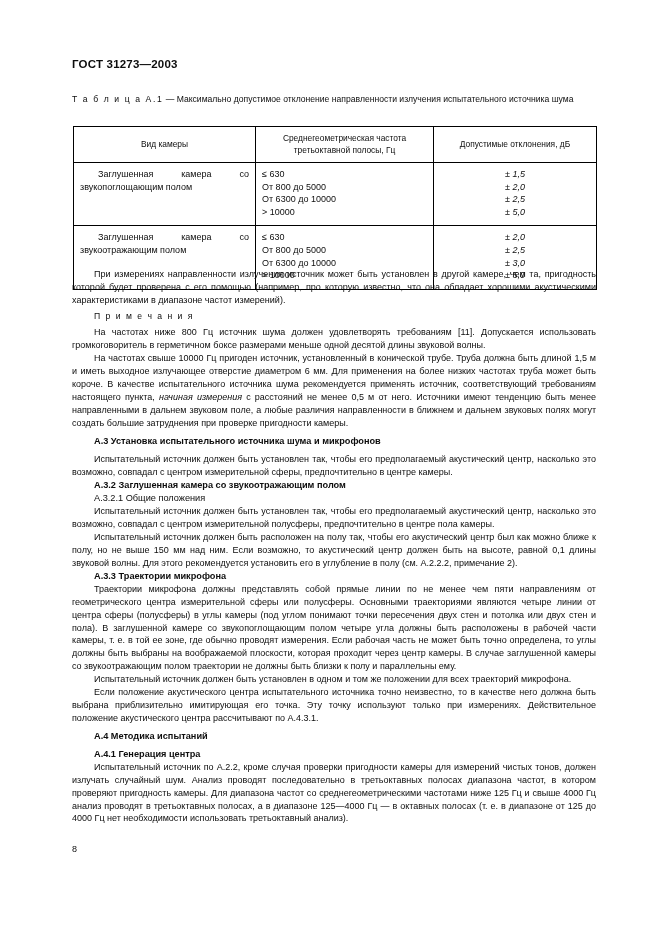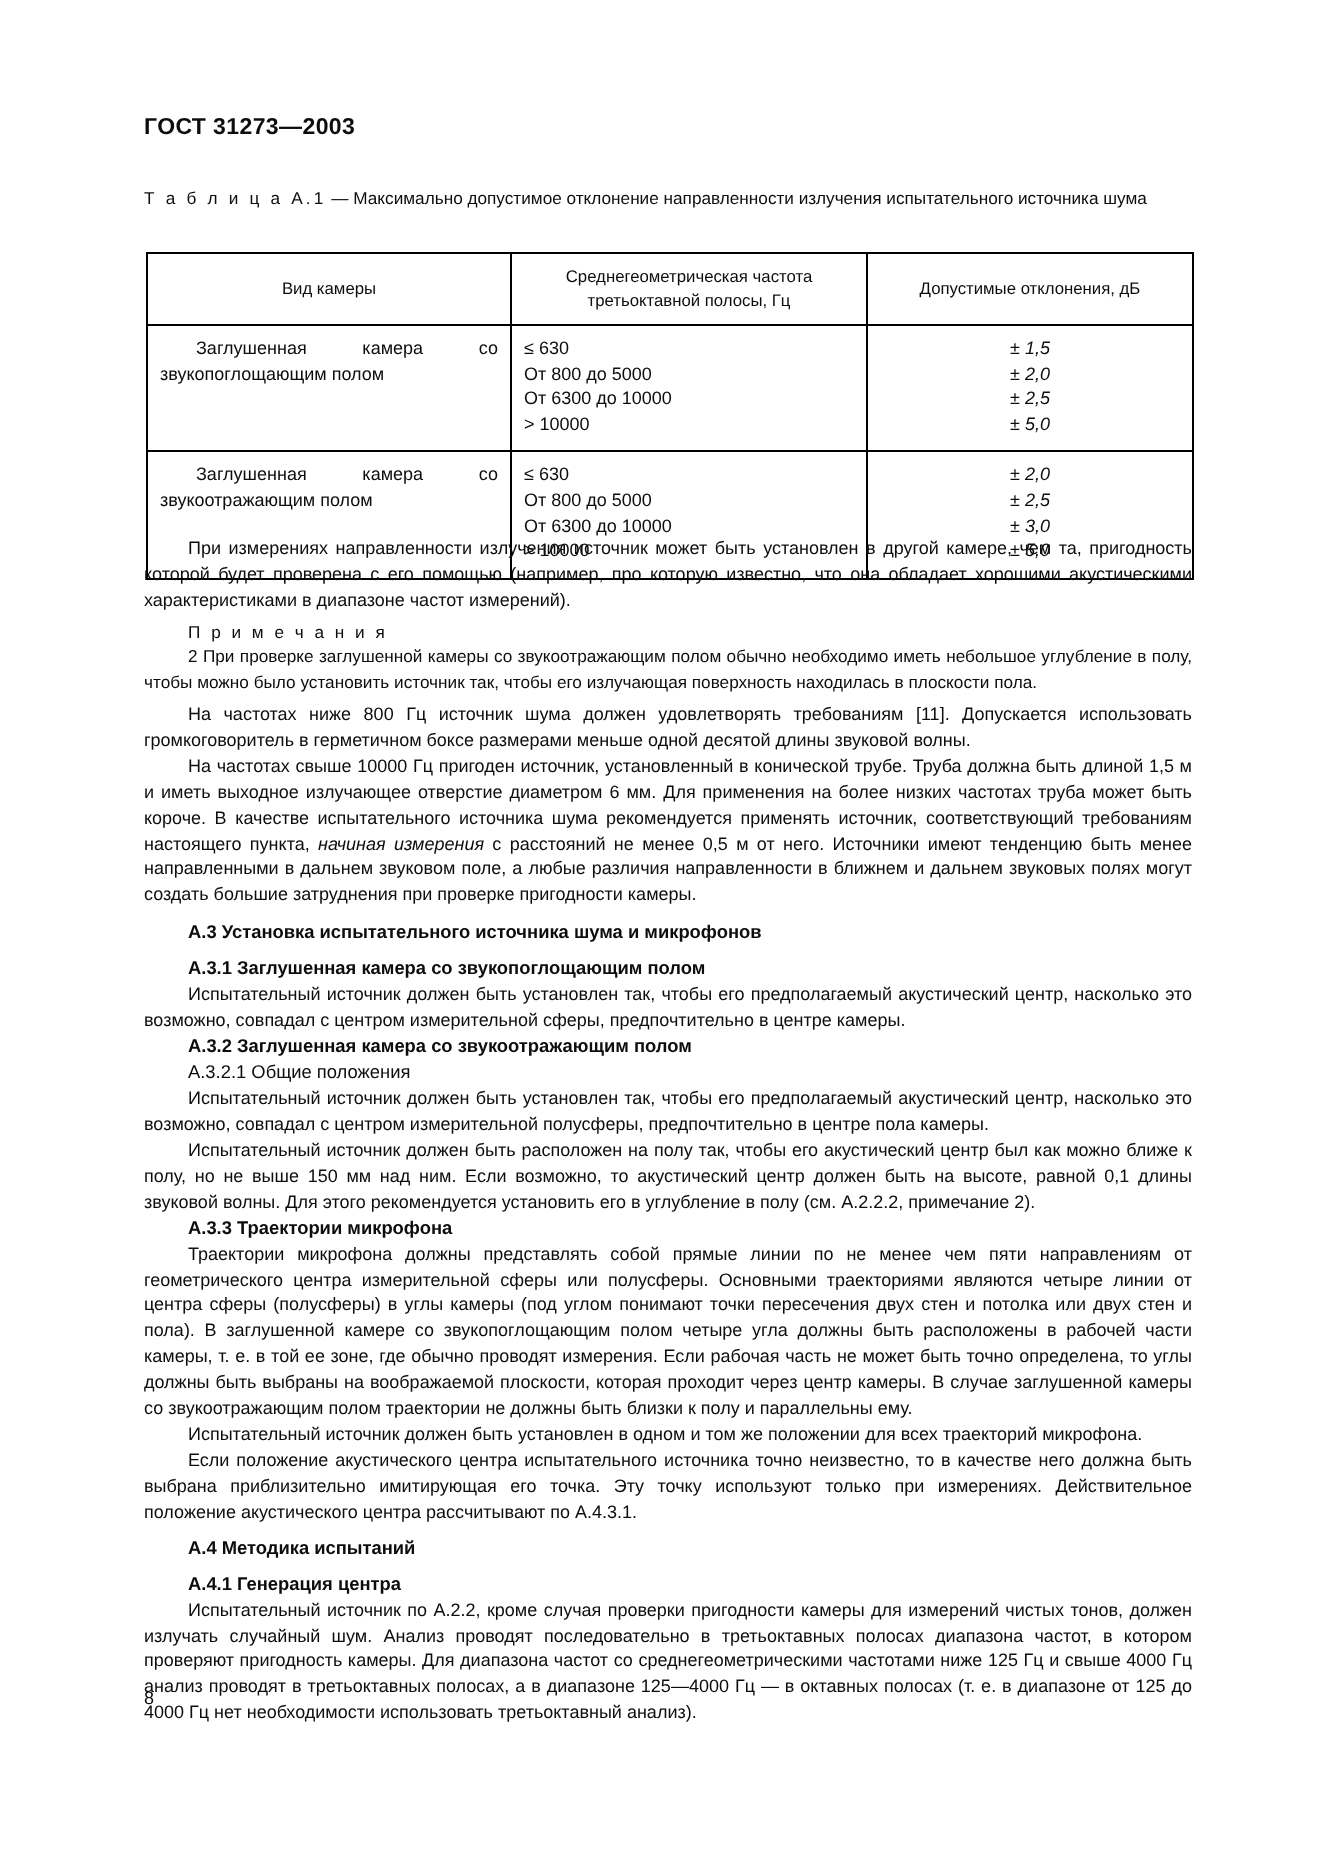--- a/index.html
+++ b/index.html
@@ -219,32 +219,30 @@
       </tbody>
     </table>
   </div>
 
   <div class="body-block" style="top:268px;">
 
     <p>При измерениях направленности излучения источник может быть установлен в другой камере, чем та, пригодность которой будет проверена с его помощью (например, про которую известно, что она обладает хорошими акустическими характеристиками в диапазоне частот измерений).</p>
 
     <div class="gap-3"></div>
     <p class="note-title">П р и м е ч а н и я</p>
-    <p class="note">2 При проверке заглушенной камеры со звукоотражающим полом обычно необходимо иметь небольшое углубление в полу, чтобы можно было установить источник так, чтобы его излучающая поверхность находилась в плоскости пола.</p>
 
     <div class="gap-4"></div>
     <p>На частотах ниже 800 Гц источник шума должен удовлетворять требованиям [11]. Допускается использовать громкоговоритель в герметичном боксе размерами меньше одной десятой длины звуковой волны.</p>
 
     <p><span>На частотах свыше 10000 Гц пригоден источник, установленный в конической трубе. Труба должна быть длиной 1,5 м и иметь выходное излучающее отверстие диаметром 6 мм. Для применения на более низких частотах труба может быть короче. В качестве испытательного источника шума рекомендуется применять источник, соответствующий требованиям настоящего пункта, </span><em class="ital">начиная измерения</em><span> с расстояний не менее 0,5 м от него. Источники имеют тенденцию быть менее направленными в дальнем звуковом поле, а любые различия направленности в ближнем и дальнем звуковых полях могут создать большие затруднения при проверке пригодности камеры.</span></p>
 
     <div class="gap-6"></div>
     <p class="h3">А.3  Установка испытательного источника шума и микрофонов</p>
 
     <div class="gap-5"></div>
-    <p class="h4">А.3.1  Заглушенная камера со звукопоглощающим полом</p>
     <p>Испытательный источник должен быть установлен так, чтобы его предполагаемый акустический центр, насколько это возможно, совпадал с центром измерительной сферы, предпочтительно в центре камеры.</p>
 
     <p class="h4">А.3.2  Заглушенная камера со звукоотражающим полом</p>
     <p class="h5">А.3.2.1  Общие положения</p>
     <p>Испытательный источник должен быть установлен так, чтобы его предполагаемый акустический центр, насколько это возможно, совпадал с центром измерительной полусферы, предпочтительно в центре пола камеры.</p>
     <p>Испытательный источник должен быть расположен на полу так, чтобы его акустический центр был как можно ближе к полу, но не выше 150 мм над ним. Если возможно, то акустический центр должен быть на высоте, равной 0,1 длины звуковой волны. Для этого рекомендуется установить его в углубление в полу (см. А.2.2.2, примечание 2).</p>
 
     <p class="h4">А.3.3  Траектории микрофона</p>
     <p>Траектории микрофона должны представлять собой прямые линии по не менее чем пяти направлениям от геометрического центра измерительной сферы или полусферы. Основными траекториями являются четыре линии от центра сферы (полусферы) в углы камеры (под углом понимают точки пересечения двух стен и потолка или двух стен и пола). В заглушенной камере со звукопоглощающим полом четыре угла должны быть расположены в рабочей части камеры, т. е. в той ее зоне, где обычно проводят измерения. Если рабочая часть не может быть точно определена, то углы должны быть выбраны на воображаемой плоскости, которая проходит через центр камеры. В случае заглушенной камеры со звукоотражающим полом траектории не должны быть близки к полу и параллельны ему.</p>
     <p>Испытательный источник должен быть установлен в одном и том же положении для всех траекторий микрофона.</p>

